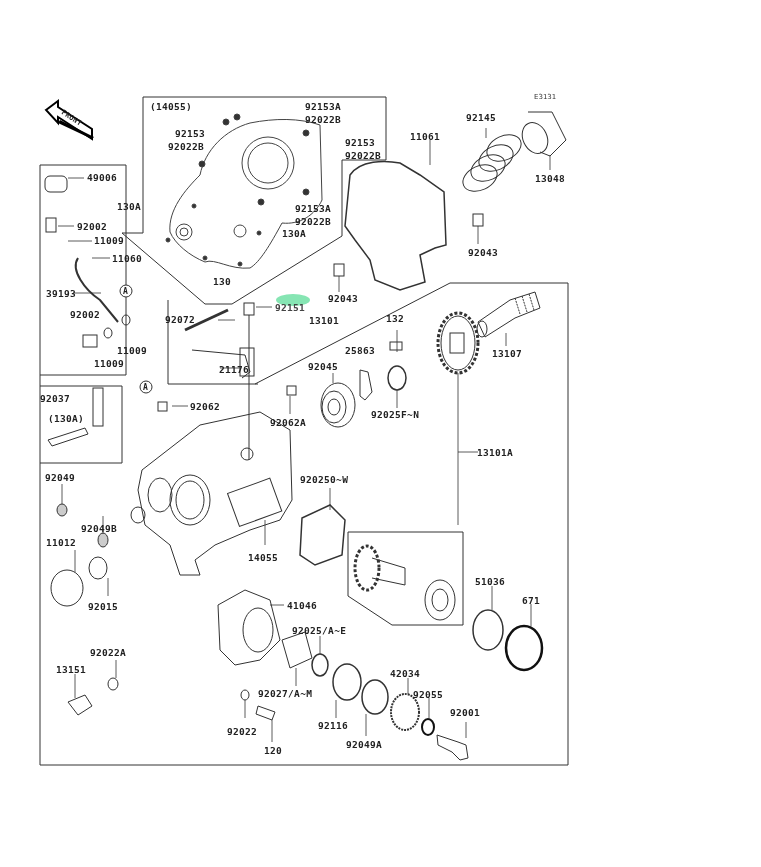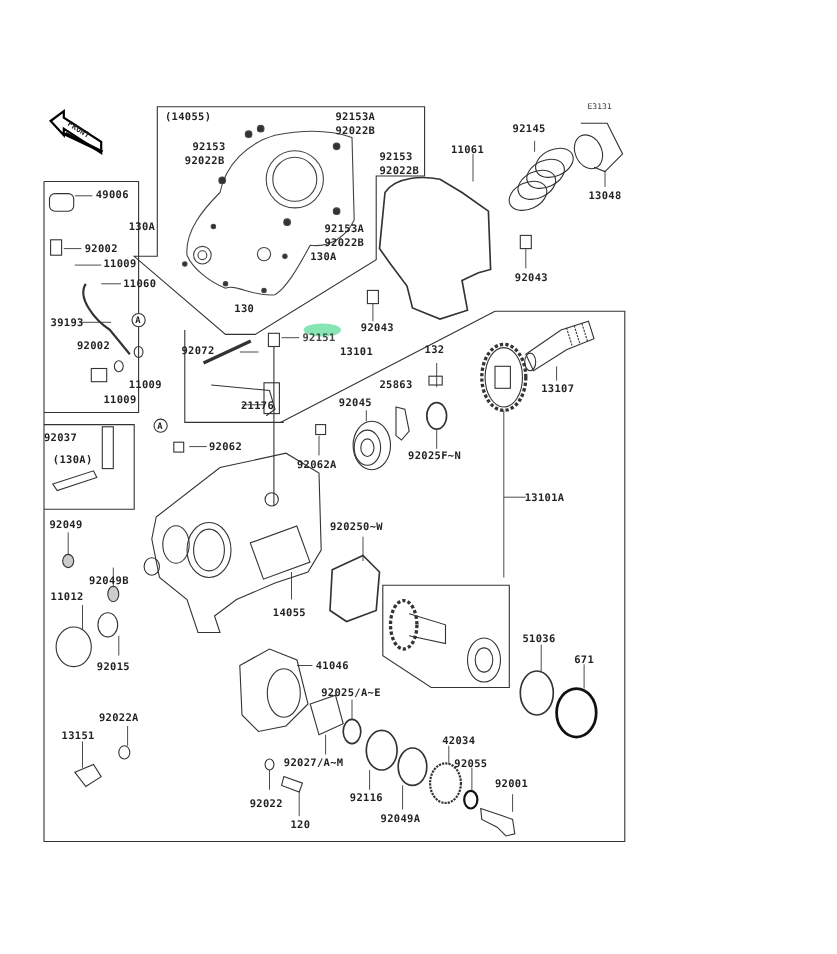--- a/index.html
+++ b/index.html
@@ -283,21 +283,21 @@
 <span class="lbl" style="left:287px;top:600px;">41046</span>
 <span class="lbl" style="left:475px;top:576px;">51036</span>
 <span class="lbl" style="left:522px;top:595px;">671</span>
 <span class="lbl" style="left:292px;top:625px;">92025/A~E</span>
 <span class="lbl" style="left:90px;top:647px;">92022A</span>
 <span class="lbl" style="left:56px;top:664px;">13151</span>
 <span class="lbl" style="left:258px;top:688px;">92027/A~M</span>
 <span class="lbl" style="left:227px;top:726px;">92022</span>
 <span class="lbl" style="left:264px;top:701px;margin-top:44px;">120</span>
 <span class="lbl" style="left:318px;top:720px;">92116</span>
-<span class="lbl" style="left:390px;top:668px;margin-left:12px;">42034</span>
+<span class="lbl" style="left:390px;top:668px;">42034</span>
 <span class="lbl" style="left:413px;top:689px;">92055</span>
 <span class="lbl" style="left:346px;top:739px;">92049A</span>
 <span class="lbl" style="left:450px;top:707px;">92001</span>
 
 <span class="lbl" style="left:123px;top:286px;font-size:8px;">A</span>
 <span class="lbl" style="left:143px;top:382px;font-size:8px;">A</span>
 <span class="lbl" style="left:60px;top:113px;font-size:7px;transform:rotate(33deg);">FRONT</span>
 </div>
 
 </body></html>

